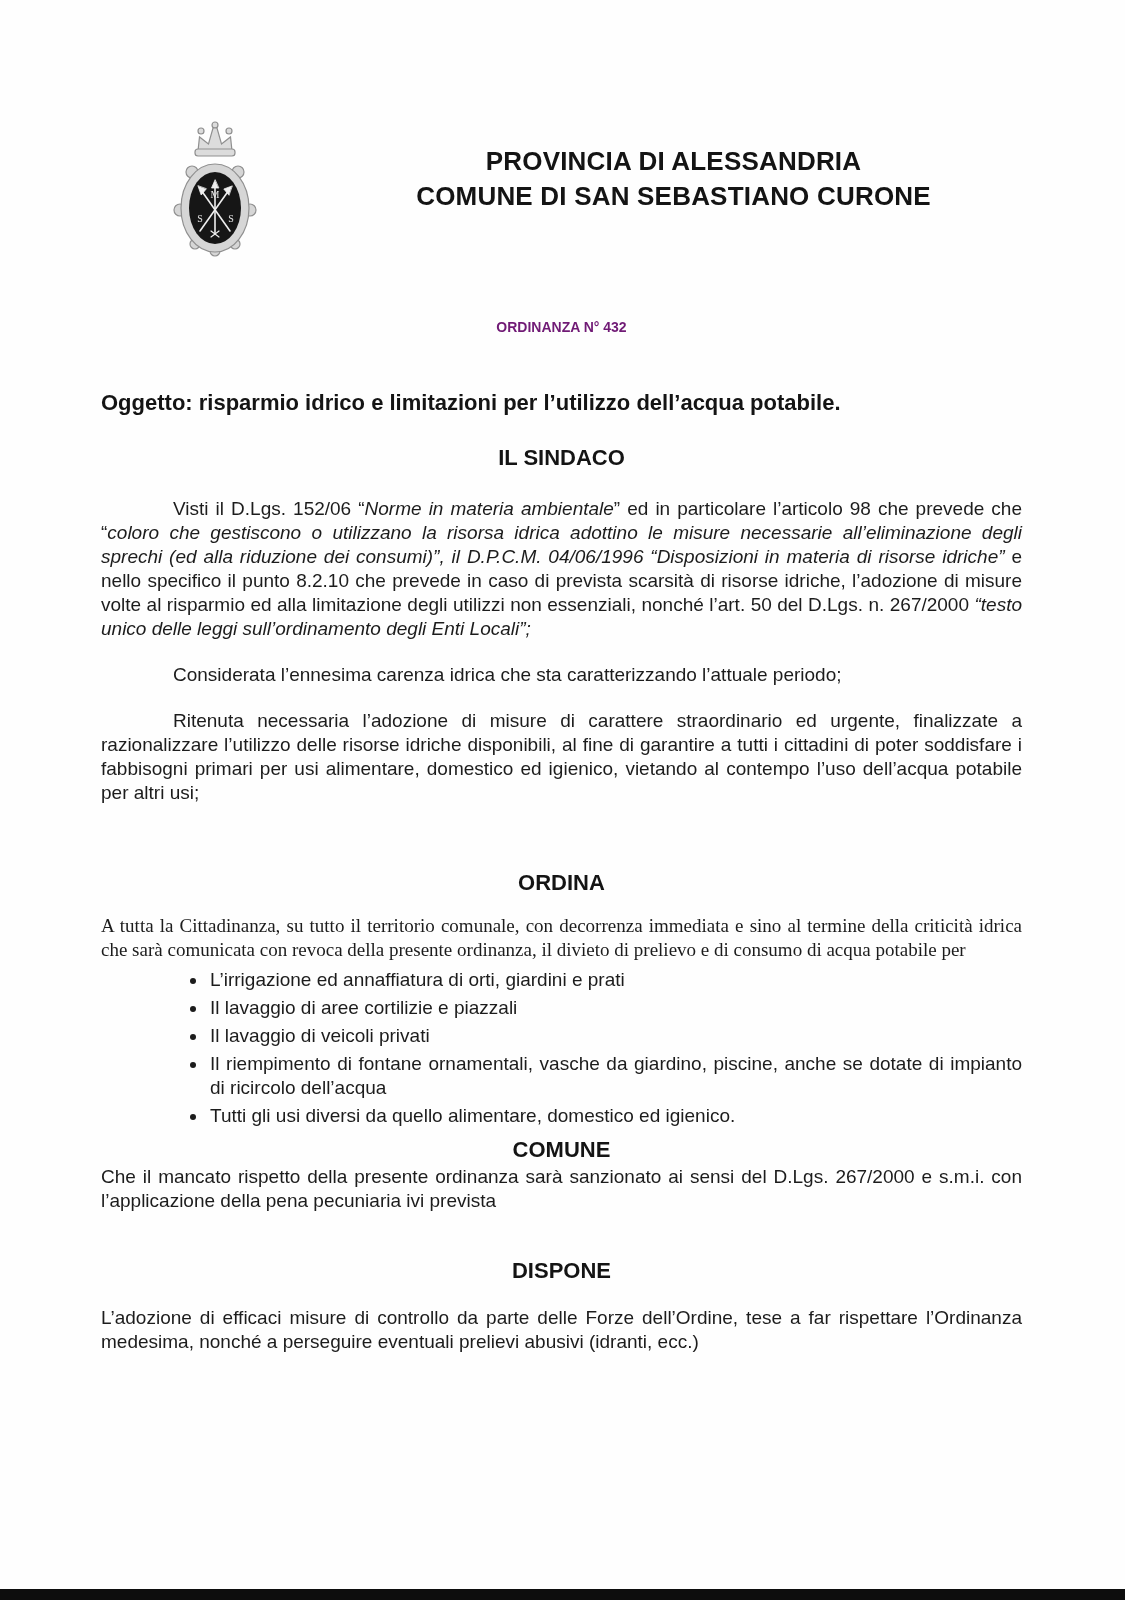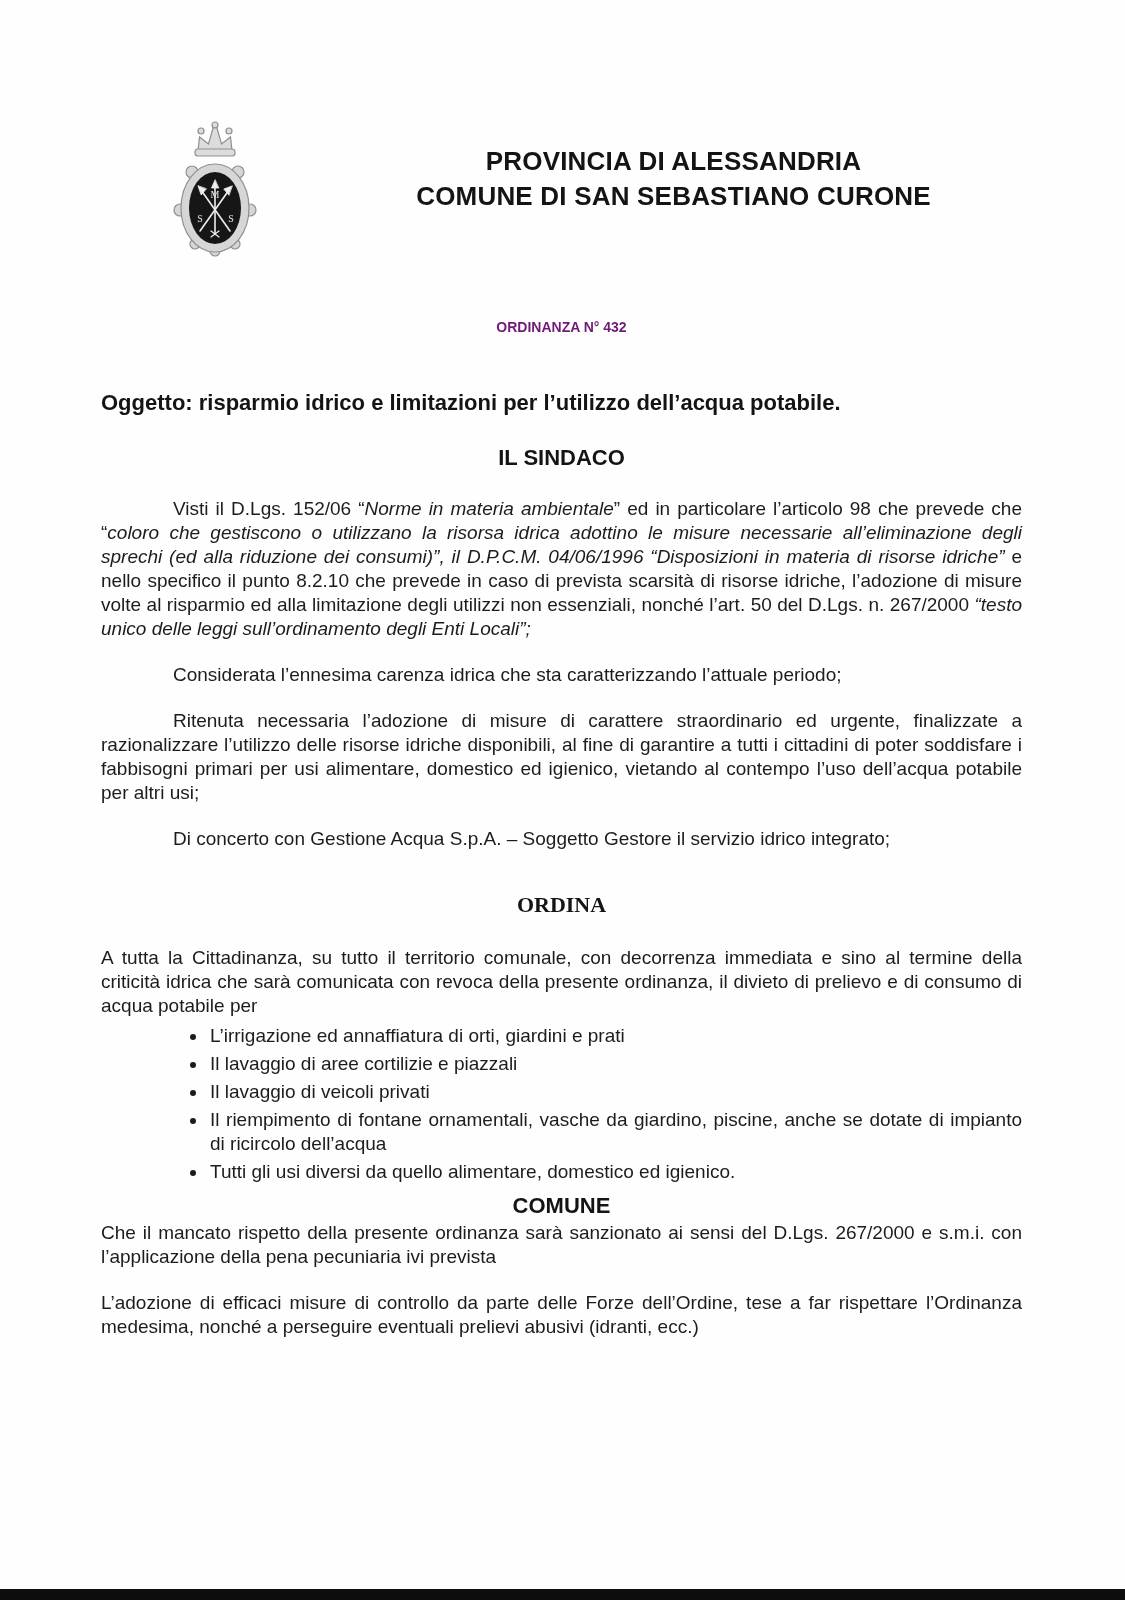--- a/index.html
+++ b/index.html
@@ -46,26 +46,26 @@
     color: #141414;
   }
   .center-head {
     margin: 28px 0 0 0;
     text-align: center;
     font-weight: bold;
     font-size: 22px;
     line-height: 27px;
     color: #141414;
   }
-  .center-head.ordina  { margin-top: 40px; font-family: Liberation Serif, serif; }
+  .center-head.ordina  { margin-top: 64px; }
   .center-head.avverte { margin-top: 8px; }
   .center-head.dispone { margin-top: 44px; }
   p.body { margin: 22px 0 0 0; line-height: 24px; }
   p.body.first   { margin-top: 26px; }
-  p.body.intro   { margin-top: 28px; }
+  p.body.intro   { margin-top: 18px; font-family: Liberation Serif, serif; }
   p.body.tight   { margin-top: 2px; }
   .indent  { text-indent: 72px; }
   .justify { text-align: justify; }
   .it { font-style: italic; }
   ul.bullets {
     margin: 6px 0 0 0;
     padding: 0 0 0 64px;
     list-style: disc outside;
   }
   ul.bullets li {
@@ -136,37 +136,37 @@
   <p class="subject">Oggetto: risparmio idrico e limitazioni per l’utilizzo dell’acqua potabile.</p>
 
   <h2 class="center-head">IL SINDACO</h2>
 
   <p class="body first indent justify"><span>Visti il D.Lgs. 152/06 “</span><span class="it">Norme in materia ambientale</span><span>” ed in particolare l’articolo 98 che prevede che “</span><span class="it">coloro che gestiscono o utilizzano la risorsa idrica adottino le misure necessarie all’eliminazione degli sprechi (ed alla riduzione dei consumi)”, il D.P.C.M. 04/06/1996 “Disposizioni in materia di risorse idriche”</span><span> e nello specifico il punto 8.2.10 che prevede in caso di prevista scarsità di risorse idriche, l’adozione di misure volte al risparmio ed alla limitazione degli utilizzi non essenziali, nonché l’art. 50 del D.Lgs. n. 267/2000 </span><span class="it">“testo unico delle leggi sull’ordinamento degli Enti Locali”;</span></p>
 
   <p class="body indent">Considerata l’ennesima carenza idrica che sta caratterizzando l’attuale periodo;</p>
 
   <p class="body indent justify">Ritenuta necessaria l’adozione di misure di carattere straordinario ed urgente, finalizzate a razionalizzare l’utilizzo delle risorse idriche disponibili, al fine di garantire a tutti i cittadini di poter soddisfare i fabbisogni primari per usi alimentare, domestico ed igienico, vietando al contempo l’uso dell’acqua potabile per altri usi;</p>
 
-  <p class="body indent">Di concerto con Gestione Acqua S.p.A. – Soggetto Gestore il servizio idrico integrato;</p>
 
 
   <h2 class="center-head ordina">ORDINA</h2>
 
   <p class="body intro justify">A tutta la Cittadinanza, su tutto il territorio comunale, con decorrenza immediata e sino al termine della criticità idrica che sarà comunicata con revoca della presente ordinanza, il divieto di prelievo e di consumo di acqua potabile per</p>
 
   <ul class="bullets">
     <li>L’irrigazione ed annaffiatura di orti, giardini e prati</li>
     <li>Il lavaggio di aree cortilizie e piazzali</li>
     <li>Il lavaggio di veicoli privati</li>
     <li>Il riempimento di fontane ornamentali, vasche da giardino, piscine, anche se dotate di impianto di ricircolo dell’acqua</li>
     <li>Tutti gli usi diversi da quello alimentare, domestico ed igienico.</li>
   </ul>
 
   <h2 class="center-head avverte">COMUNE</h2>
 
   <p class="body tight justify">Che il mancato rispetto della presente ordinanza sarà sanzionato ai sensi del D.Lgs. 267/2000 e s.m.i. con l’applicazione della pena pecuniaria ivi prevista</p>
 
+  <h2 class="center-head dispone">DISPONE</h2>
 
   <p class="body justify">L’adozione di efficaci misure di controllo da parte delle Forze dell’Ordine, tese a far rispettare l’Ordinanza medesima, nonché a perseguire eventuali prelievi abusivi (idranti, ecc.)</p>
 
   <div class="bottom-bar"></div>
 
 </div>
 
 </body></html>

